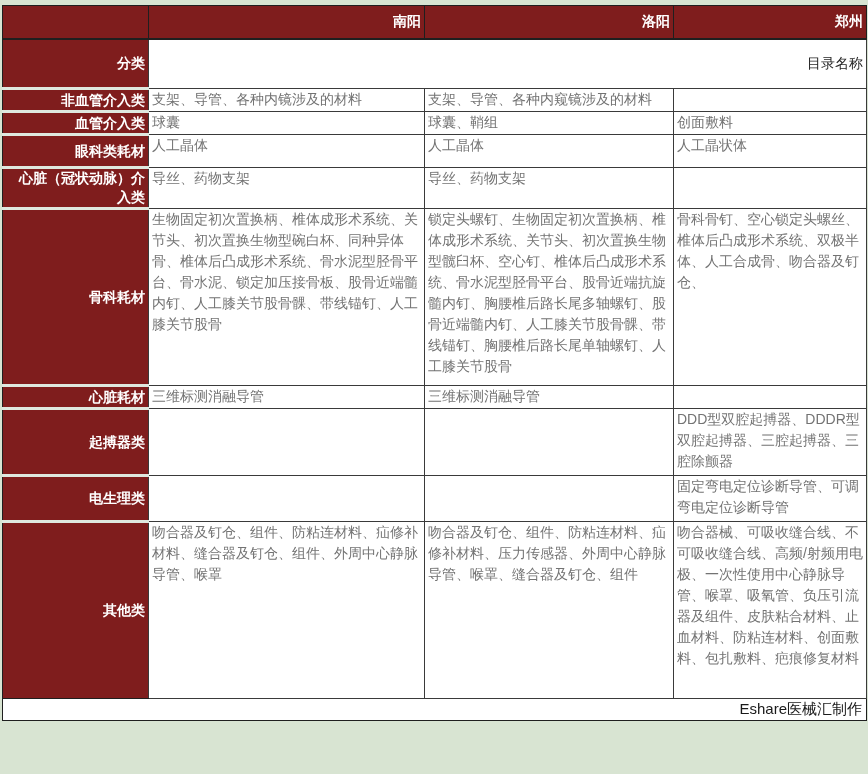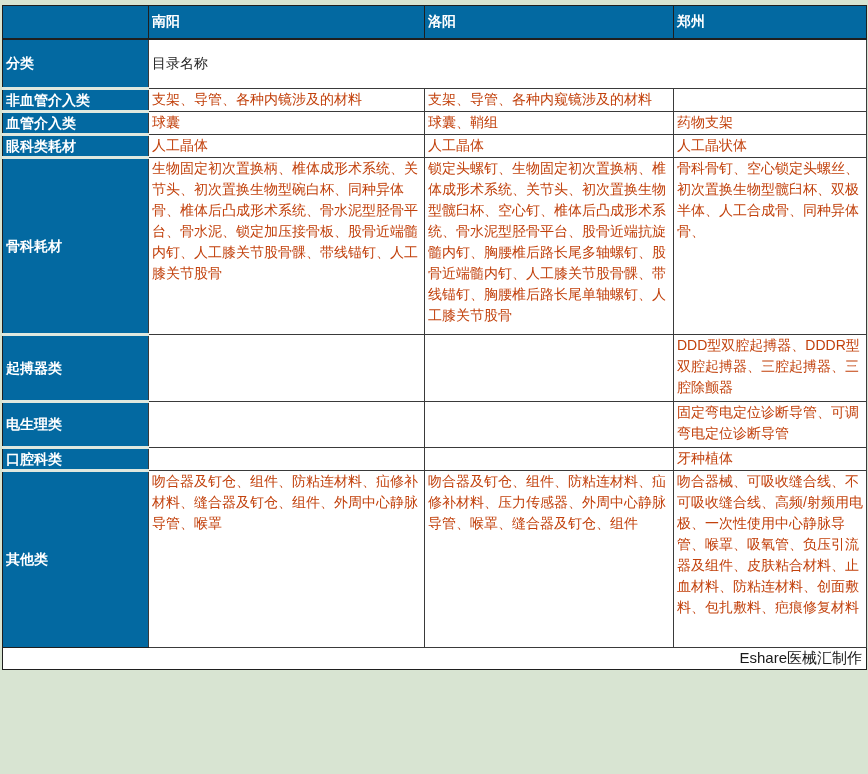--- a/index.html
+++ b/index.html
@@ -19,43 +19,43 @@
   col.c-ny{width:276px;}
   col.c-ly{width:249px;}
   col.c-zz{width:193px;}
   th,td{
     border:1px solid #3a3a3a;
     font-size:14px;
     padding:0 3px;
     overflow:hidden;
   }
   th.city, td.lab{
-    background:#0369a1;
+    background:#7f1d1d;
     color:#ffffff;
     font-weight:bold;
-    text-align:left;
+    text-align:right;
     vertical-align:middle;
     line-height:19px;
   }
   th.city{border:1px solid #1f1f1f;border-bottom:2px solid #1f1f1f;}
   td.lab{
     border-top:3px solid #dfe8df;
     border-bottom:3px solid #dfe8df;
     border-left:1px solid #1f1f1f;
   }
   td.lab.first{border-top:1px solid #1f1f1f;}
   td.lab.last{border-bottom:1px solid #1f1f1f;}
   td.cell{
-    color:#c2410c;
+    color:#737373;
     vertical-align:top;
     line-height:21px;
     text-align:left;
   }
   td.catalog{
-    text-align:left;
+    text-align:right;
     vertical-align:middle;
     color:#262626;
   }
   td.footer{
     text-align:right;
     color:#1a1a1a;
     font-size:15px;
     vertical-align:middle;
     padding-right:4px;
     border:1px solid #1f1f1f;
@@ -90,60 +90,66 @@
       <td class="lab">非血管介入类</td>
       <td class="cell">支架、导管、各种内镜涉及的材料</td>
       <td class="cell">支架、导管、各种内窥镜涉及的材料</td>
       <td class="cell"></td>
     </tr>
 
     <tr style="height:23px;font-family:Liberation Serif, serif;">
       <td class="lab">血管介入类</td>
       <td class="cell">球囊</td>
       <td class="cell">球囊、鞘组</td>
-      <td class="cell">药物支架</td>
+      <td class="cell">创面敷料</td>
     </tr>
 
-    <tr style="height:23px;">
+    <tr style="height:33px;">
       <td class="lab">眼科类耗材</td>
       <td class="cell">人工晶体</td>
       <td class="cell">人工晶体</td>
       <td class="cell">人工晶状体</td>
     </tr>
 
+    <tr style="height:40px;">
+      <td class="lab">心脏（冠状动脉）介入类</td>
+      <td class="cell">导丝、药物支架</td>
+      <td class="cell">导丝、药物支架</td>
+      <td class="cell"></td>
+    </tr>
 
     <tr style="height:177px;">
       <td class="lab">骨科耗材</td>
       <td class="cell">生物固定初次置换柄、椎体成形术系统、关节头、初次置换生物型碗白杯、同种异体骨、椎体后凸成形术系统、骨水泥型胫骨平台、骨水泥、锁定加压接骨板、股骨近端髓内钉、人工膝关节股骨髁、带线锚钉、人工膝关节股骨</td>
       <td class="cell">锁定头螺钉、生物固定初次置换柄、椎体成形术系统、关节头、初次置换生物型髋臼杯、空心钉、椎体后凸成形术系统、骨水泥型胫骨平台、股骨近端抗旋髓内钉、胸腰椎后路长尾多轴螺钉、股骨近端髓内钉、人工膝关节股骨髁、带线锚钉、胸腰椎后路长尾单轴螺钉、人工膝关节股骨</td>
-      <td class="cell">骨科骨钉、空心锁定头螺丝、初次置换生物型髋臼杯、双极半体、人工合成骨、同种异体骨、</td>
+      <td class="cell">骨科骨钉、空心锁定头螺丝、椎体后凸成形术系统、双极半体、人工合成骨、吻合器及钉仓、</td>
     </tr>
 
 
+    <tr style="height:23px;">
+      <td class="lab">心脏耗材</td>
+      <td class="cell">三维标测消融导管</td>
+      <td class="cell">三维标测消融导管</td>
+      <td class="cell"></td>
+    </tr>
 
     <tr style="height:67px;">
       <td class="lab">起搏器类</td>
       <td class="cell"></td>
       <td class="cell"></td>
       <td class="cell">DDD型双腔起搏器、DDDR型双腔起搏器、三腔起搏器、三腔除颤器</td>
     </tr>
 
     <tr style="height:46px;margin-top:32px;">
       <td class="lab">电生理类</td>
       <td class="cell"></td>
       <td class="cell"></td>
       <td class="cell">固定弯电定位诊断导管、可调弯电定位诊断导管</td>
     </tr>
 
-    <tr style="height:23px;">
-      <td class="lab">口腔科类</td>
-      <td class="cell"></td>
-      <td class="cell"></td>
-      <td class="cell">牙种植体</td>
-    </tr>
 
     <tr style="height:177px;">
       <td class="lab last">其他类</td>
       <td class="cell">吻合器及钉仓、组件、防粘连材料、疝修补材料、缝合器及钉仓、组件、外周中心静脉导管、喉罩</td>
       <td class="cell">吻合器及钉仓、组件、防粘连材料、疝修补材料、压力传感器、外周中心静脉导管、喉罩、缝合器及钉仓、组件</td>
       <td class="cell">吻合器械、可吸收缝合线、不可吸收缝合线、高频/射频用电极、一次性使用中心静脉导管、喉罩、吸氧管、负压引流器及组件、皮肤粘合材料、止血材料、防粘连材料、创面敷料、包扎敷料、疤痕修复材料</td>
     </tr>
 
     <tr style="height:22px;">
       <td class="footer" colspan="4">Eshare医械汇制作</td>

